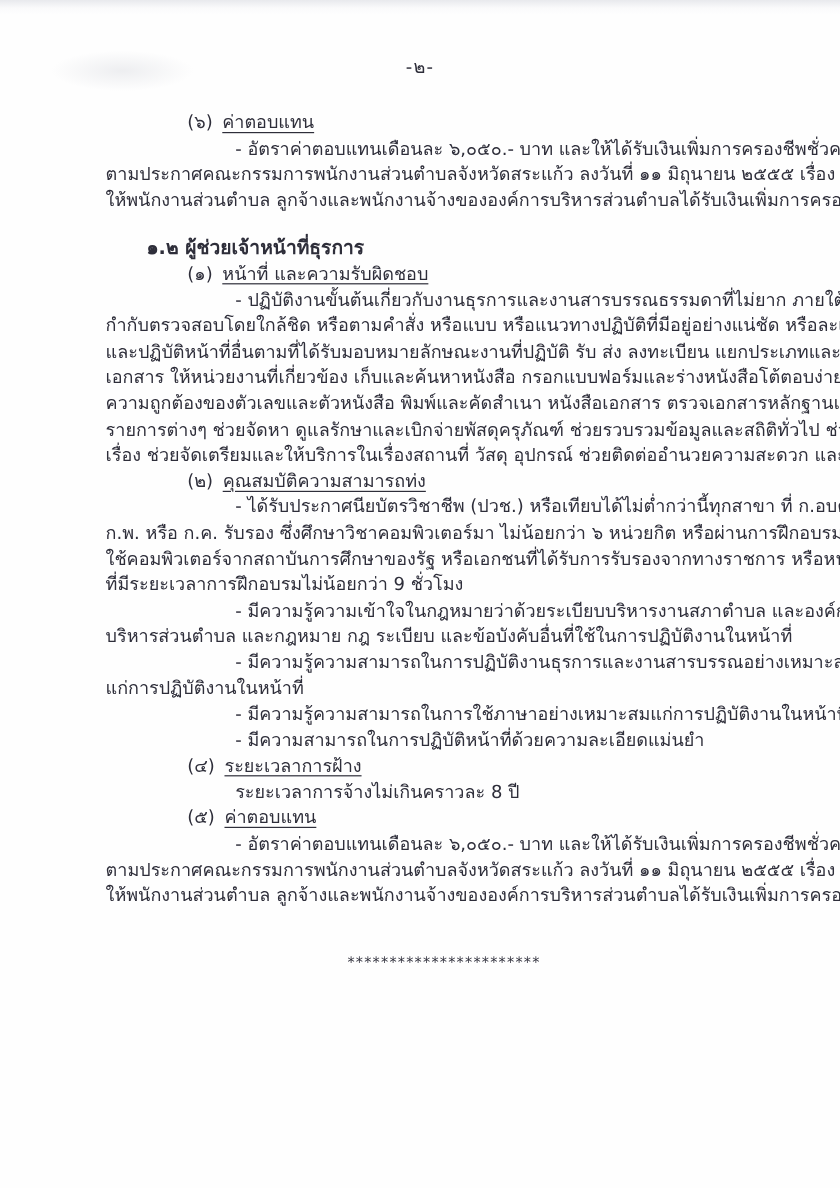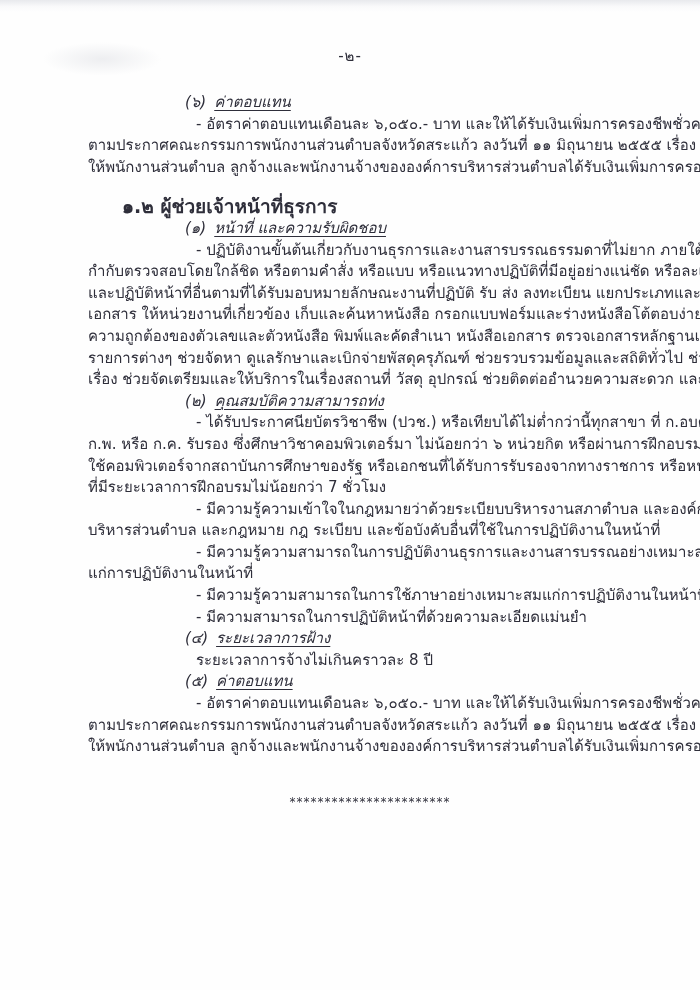--- a/index.html
+++ b/index.html
@@ -47,32 +47,32 @@
     width: 564px;
     font-size: 15px;
     line-height: 21.6px;
   }
   .doc-body div {
     white-space: nowrap;
   }
   .t-plain   { margin-left: 0; }
   .t-dash,
   .t-indent  { margin-left: 108px; }
-  .t-heading { margin-left: 97px; font-style: italic; }
+  .t-heading { margin-left: 68px; }
   .t-heading .num { margin-right: 8px; }
   .t-heading .title {
     text-decoration: underline;
     text-underline-offset: 3px;
     text-decoration-thickness: 1px;
   }
   .t-section {
     margin-left: 34px;
     margin-top: 18px;
     font-weight: 700;
-    font-size: 19px;
+    font-size: 16px;
   }
   .t-stars {
     margin-top: 34px;
     margin-left: 0;
     width: 100%;
     text-align: center;
     font-size: 12px;
     letter-spacing: 1px;
     color: #31313d;
   }
@@ -95,21 +95,21 @@
       <div class="t-plain">กำกับตรวจสอบโดยใกล้ชิด หรือตามคำสั่ง หรือแบบ หรือแนวทางปฏิบัติที่มีอยู่อย่างแน่ชัด หรือละเอียดถี่ถ้วน</div>
       <div class="t-plain">และปฏิบัติหน้าที่อื่นตามที่ได้รับมอบหมายลักษณะงานที่ปฏิบัติ รับ ส่ง ลงทะเบียน แยกประเภทและจัดส่งหนังสือ</div>
       <div class="t-plain">เอกสาร ให้หน่วยงานที่เกี่ยวข้อง เก็บและค้นหาหนังสือ กรอกแบบฟอร์มและร่างหนังสือโต้ตอบง่ายๆ ตรวจทาน</div>
       <div class="t-plain">ความถูกต้องของตัวเลขและตัวหนังสือ พิมพ์และคัดสำเนา หนังสือเอกสาร ตรวจเอกสารหลักฐานและคัดลอกลง</div>
       <div class="t-plain">รายการต่างๆ ช่วยจัดหา ดูแลรักษาและเบิกจ่ายพัสดุครุภัณฑ์ ช่วยรวบรวมข้อมูลและสถิติทั่วไป ช่วยทำบันทึก ย่อ</div>
       <div class="t-plain">เรื่อง ช่วยจัดเตรียมและให้บริการในเรื่องสถานที่ วัสดุ อุปกรณ์ ช่วยติดต่ออำนวยความสะดวก และปฏิบัติหน้าที่</div>
       <div class="t-heading"><span class="num">(๒)</span><span class="title">คุณสมบัติความสามารถท่ง</span></div>
       <div class="t-dash">- ได้รับประกาศนียบัตรวิชาชีพ (ปวช.) หรือเทียบได้ไม่ต่ำกว่านี้ทุกสาขา ที่ ก.อบต.</div>
       <div class="t-plain">ก.พ. หรือ ก.ค. รับรอง ซึ่งศึกษาวิชาคอมพิวเตอร์มา ไม่น้อยกว่า ๖ หน่วยกิต หรือผ่านการฝึกอบรมทางด้านการ</div>
       <div class="t-plain">ใช้คอมพิวเตอร์จากสถาบันการศึกษาของรัฐ หรือเอกชนที่ได้รับการรับรองจากทางราชการ หรือหน่วยงานของรัฐ</div>
-      <div class="t-plain">ที่มีระยะเวลาการฝึกอบรมไม่น้อยกว่า 7 ชั่วโมง</div>
+      <div class="t-plain">ที่มีระยะเวลาการฝึกอบรมไม่น้อยกว่า 9 ชั่วโมง</div>
       <div class="t-dash">- มีความรู้ความเข้าใจในกฎหมายว่าด้วยระเบียบบริหารงานสภาตำบล และองค์การ</div>
       <div class="t-plain">บริหารส่วนตำบล และกฎหมาย กฎ ระเบียบ และข้อบังคับอื่นที่ใช้ในการปฏิบัติงานในหน้าที่</div>
       <div class="t-dash">- มีความรู้ความสามารถในการปฏิบัติงานธุรการและงานสารบรรณอย่างเหมาะสม</div>
       <div class="t-plain">แก่การปฏิบัติงานในหน้าที่</div>
       <div class="t-dash">- มีความรู้ความสามารถในการใช้ภาษาอย่างเหมาะสมแก่การปฏิบัติงานในหน้าที่</div>
       <div class="t-dash">- มีความสามารถในการปฏิบัติหน้าที่ด้วยความละเอียดแม่นยำ</div>
       <div class="t-heading"><span class="num">(๔)</span><span class="title">ระยะเวลาการฝ้าง</span></div>
       <div class="t-indent">ระยะเวลาการจ้างไม่เกินคราวละ 8 ปี</div>
       <div class="t-heading"><span class="num">(๕)</span><span class="title">ค่าตอบแทน</span></div>
       <div class="t-dash">- อัตราค่าตอบแทนเดือนละ ๖,๐๕๐.- บาท และให้ได้รับเงินเพิ่มการครองชีพชั่วคราว</div>

